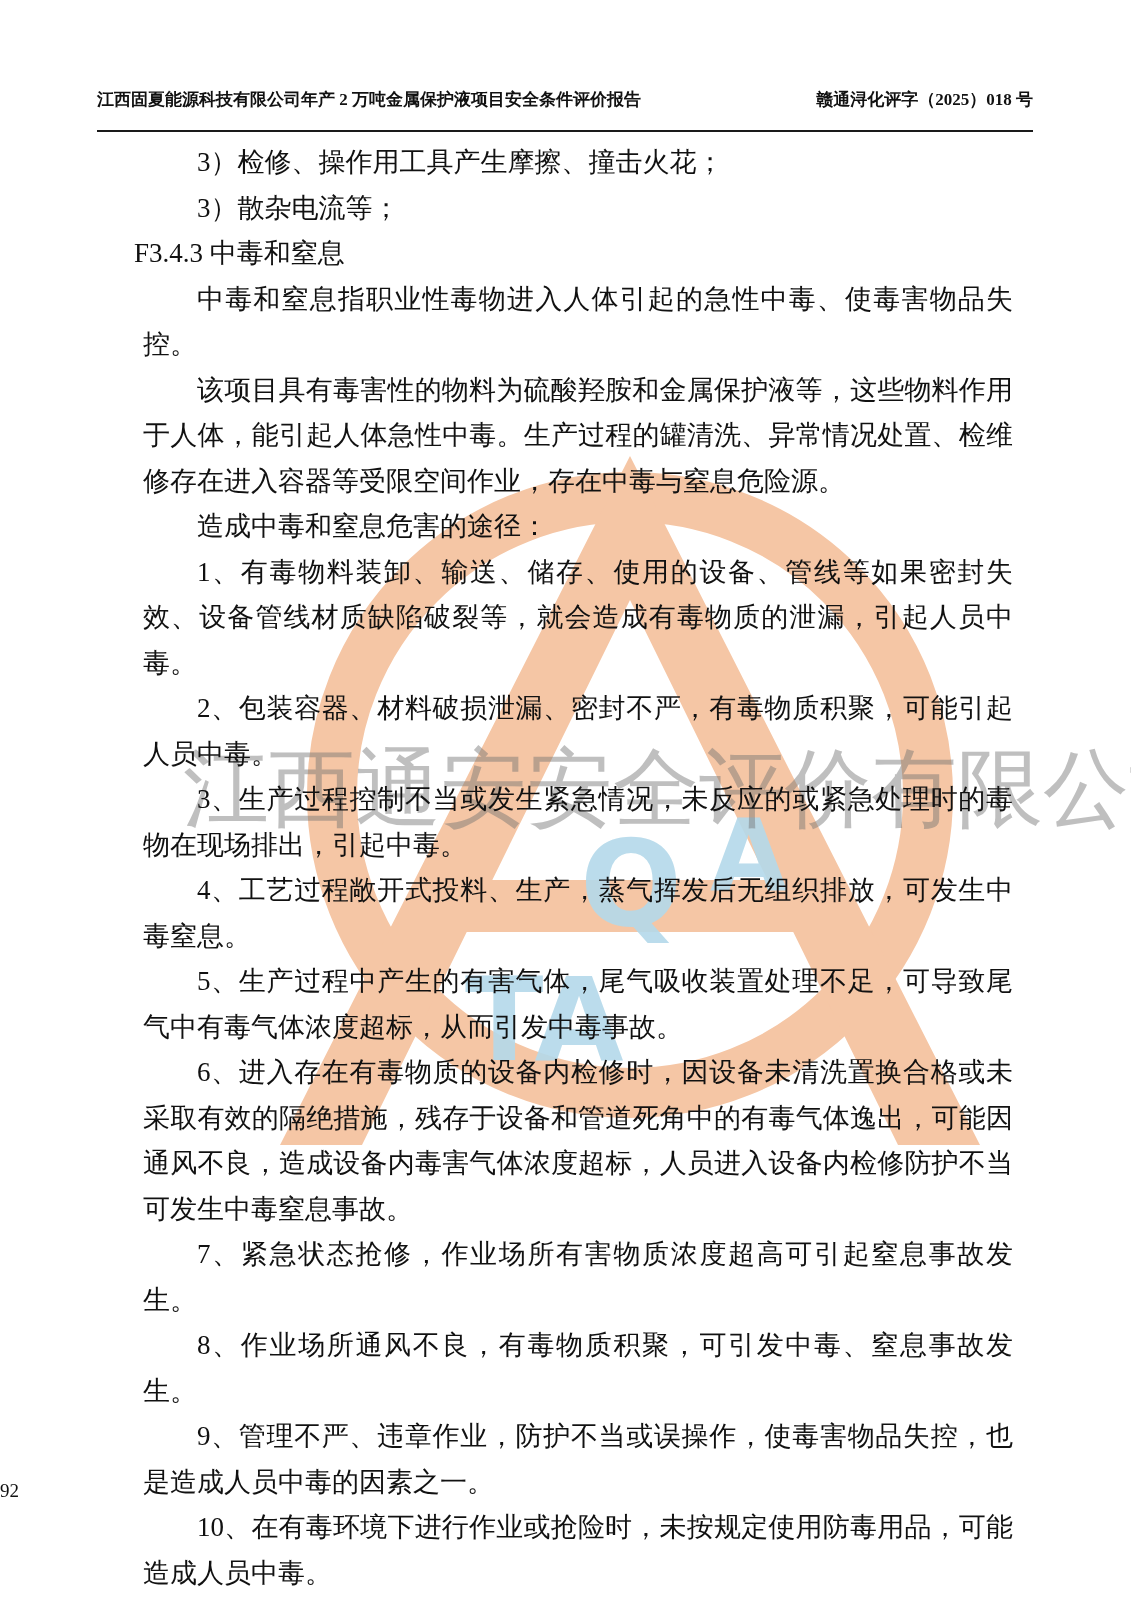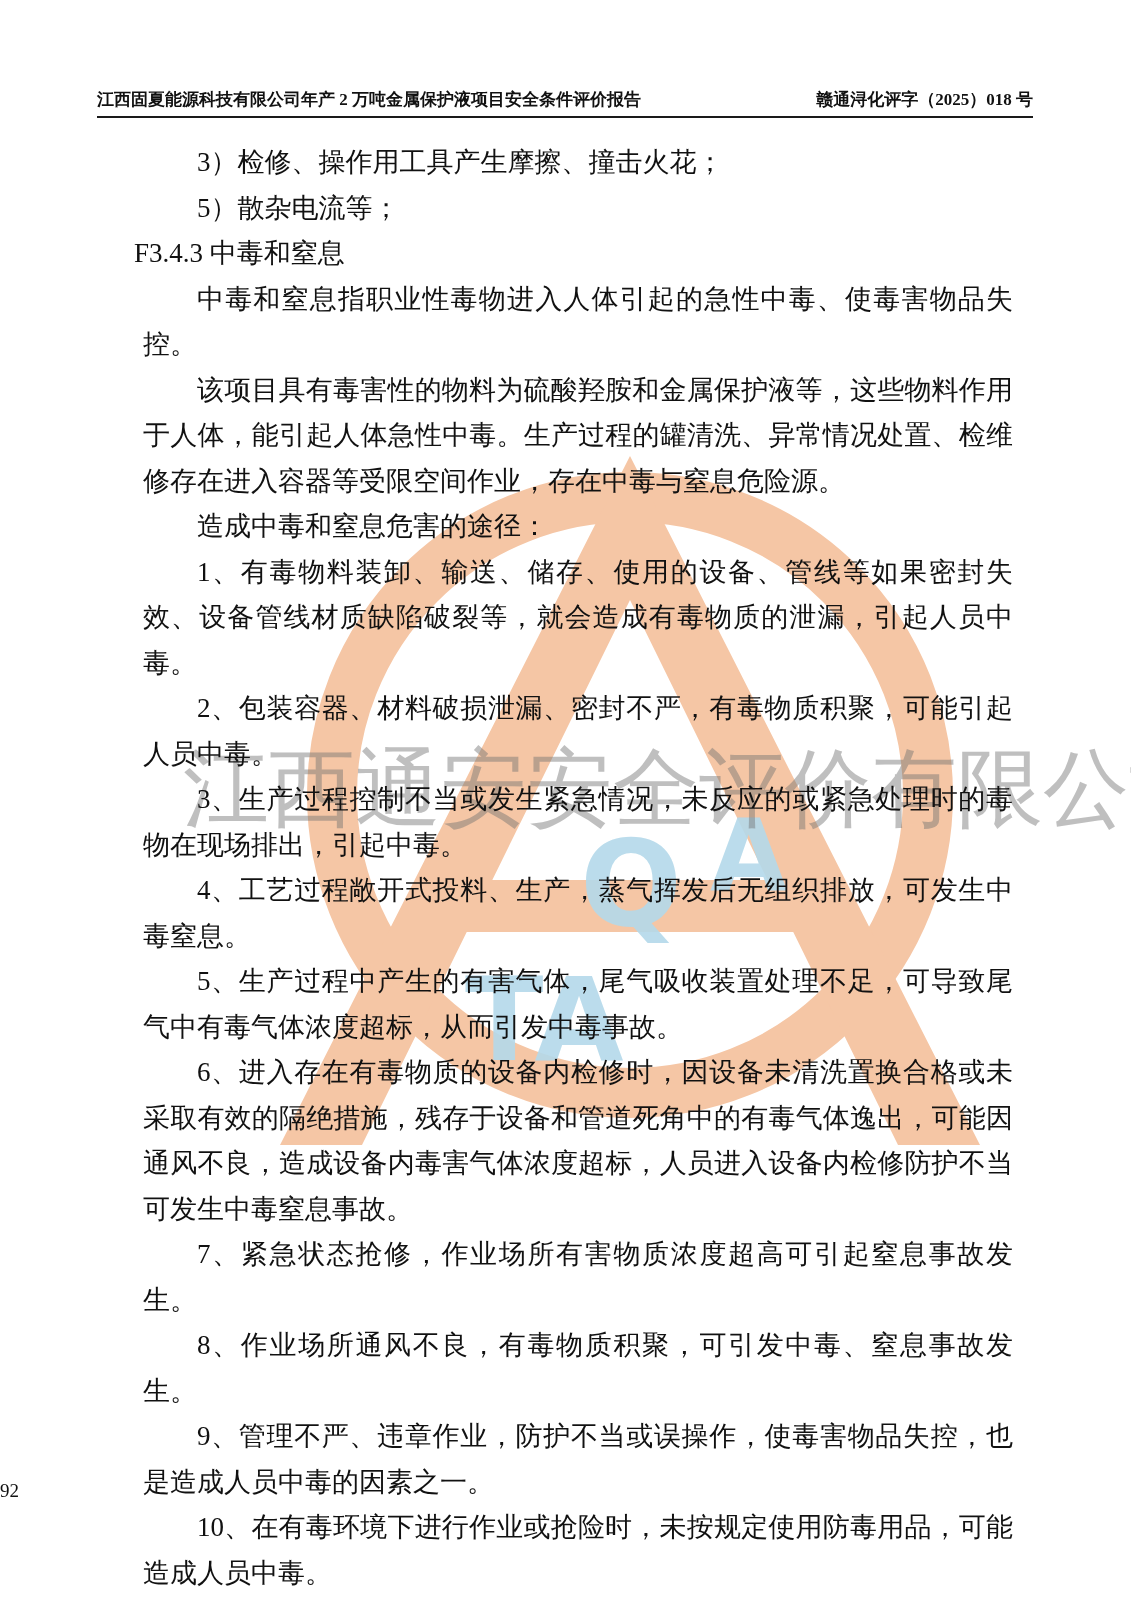--- a/index.html
+++ b/index.html
@@ -11,21 +11,21 @@
     overflow:hidden;
     font-family:"Liberation Serif","DejaVu Serif",serif;
     color:#111;
   }
   
   .header{
     position:absolute;left:97px;top:88px;width:936px;
     display:flex;justify-content:space-between;align-items:flex-end;
     font-size:17px;line-height:24px;font-weight:600;
     border-bottom:2.5px solid #1a1a1a;
-    padding-bottom:4px;
+    padding-bottom:18px;
     white-space:nowrap;
     z-index:2;
   }
   
   .watermark-layer{position:absolute;inset:0;z-index:0;pointer-events:none;}
   .wm-logo{position:absolute;left:250px;top:450px;width:760px;height:700px;}
   .wm-text{
     position:absolute;left:183px;top:745px;width:948px;
     font-size:86px;line-height:86px;letter-spacing:0;
     white-space:nowrap;
@@ -72,21 +72,21 @@
     <div class="wm-text">江西通安安全评价有限公司</div>
   </div>
 
   <div class="header">
     <span>江西固夏能源科技有限公司年产 2 万吨金属保护液项目安全条件评价报告</span>
     <span>赣通浔化评字（2025）018 号</span>
   </div>
 
   <div class="body-block">
       <p class="para item">3）检修、操作用工具产生摩擦、撞击火花；</p>
-      <p class="para item">5）散杂电流等；</p>
+      <p class="para item">3）散杂电流等；</p>
       <p class="para heading">F3.4.3 中毒和窒息</p>
       <p class="para text">中毒和窒息指职业性毒物进入人体引起的急性中毒、使毒害物品失控。</p>
       <p class="para text">该项目具有毒害性的物料为硫酸羟胺和金属保护液等，这些物料作用于人体，能引起人体急性中毒。生产过程的罐清洗、异常情况处置、检维修存在进入容器等受限空间作业，存在中毒与窒息危险源。</p>
       <p class="para text">造成中毒和窒息危害的途径：</p>
       <p class="para item">1、有毒物料装卸、输送、储存、使用的设备、管线等如果密封失效、设备管线材质缺陷破裂等，就会造成有毒物质的泄漏，引起人员中毒。</p>
       <p class="para item">2、包装容器、材料破损泄漏、密封不严，有毒物质积聚，可能引起人员中毒。</p>
       <p class="para item">3、生产过程控制不当或发生紧急情况，未反应的或紧急处理时的毒物在现场排出，引起中毒。</p>
       <p class="para item">4、工艺过程敞开式投料、生产，蒸气挥发后无组织排放，可发生中毒窒息。</p>
       <p class="para item">5、生产过程中产生的有害气体，尾气吸收装置处理不足，可导致尾气中有毒气体浓度超标，从而引发中毒事故。</p>
       <p class="para item">6、进入存在有毒物质的设备内检修时，因设备未清洗置换合格或未采取有效的隔绝措施，残存于设备和管道死角中的有毒气体逸出，可能因通风不良，造成设备内毒害气体浓度超标，人员进入设备内检修防护不当可发生中毒窒息事故。</p>

